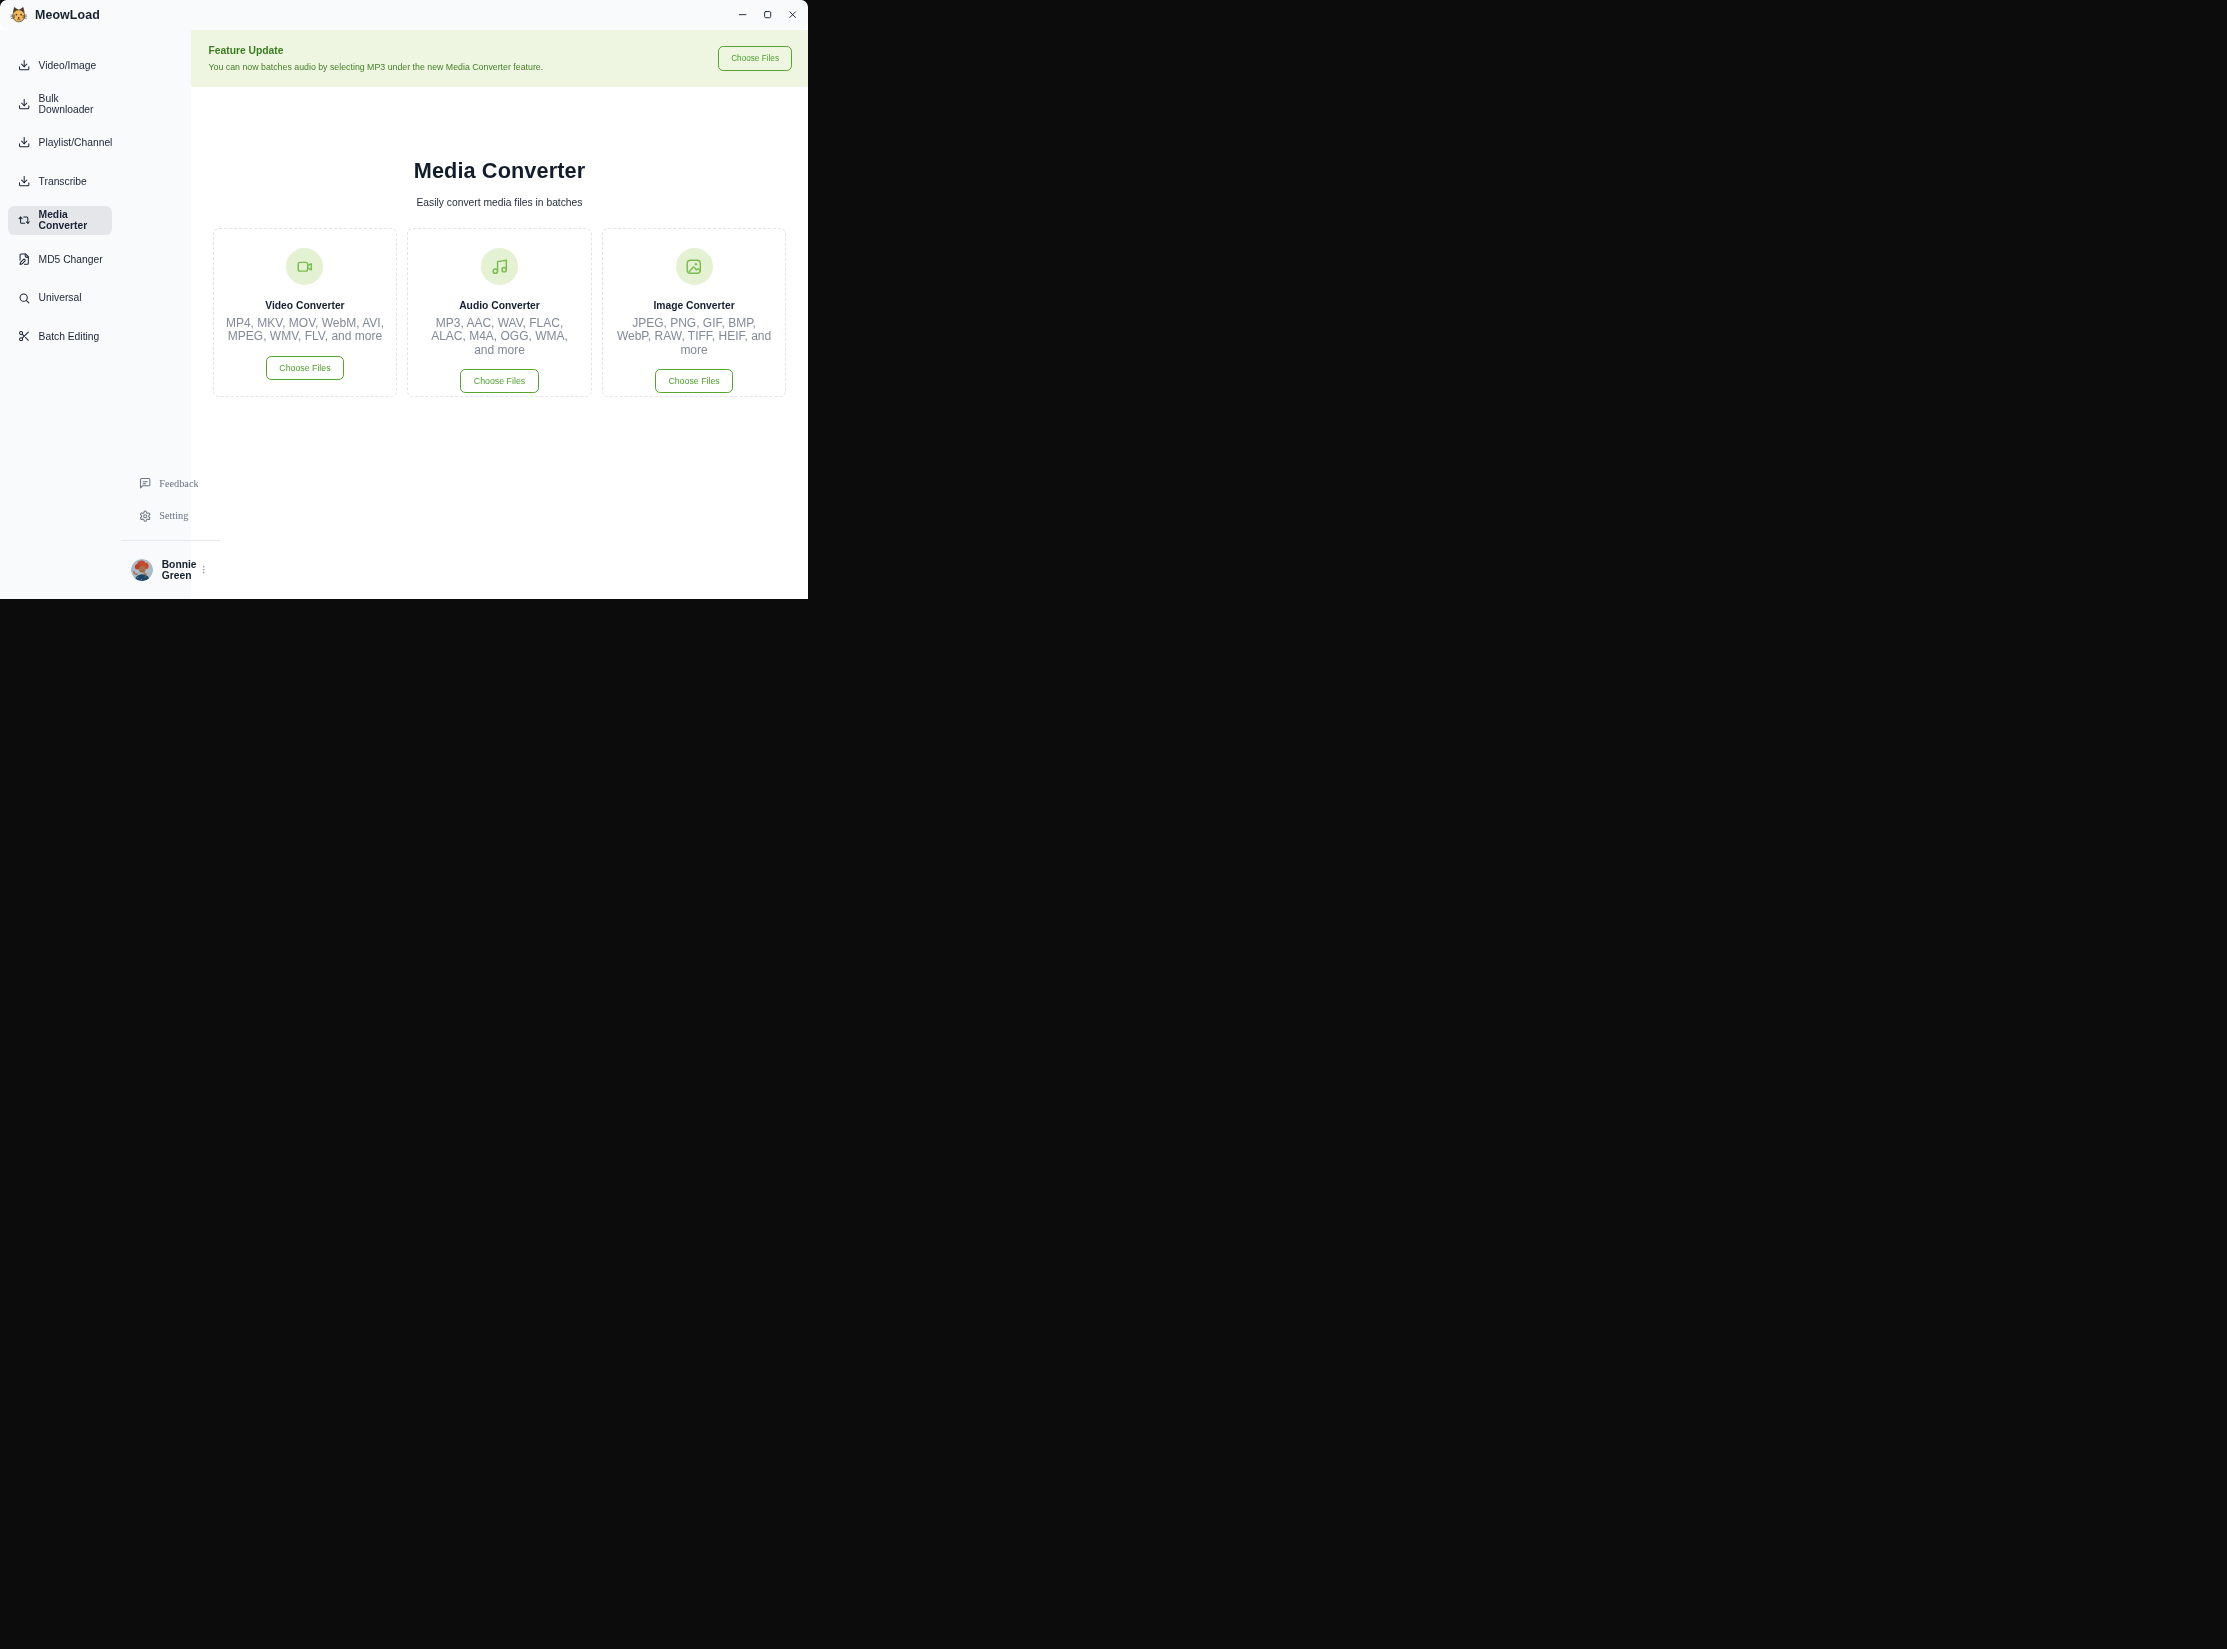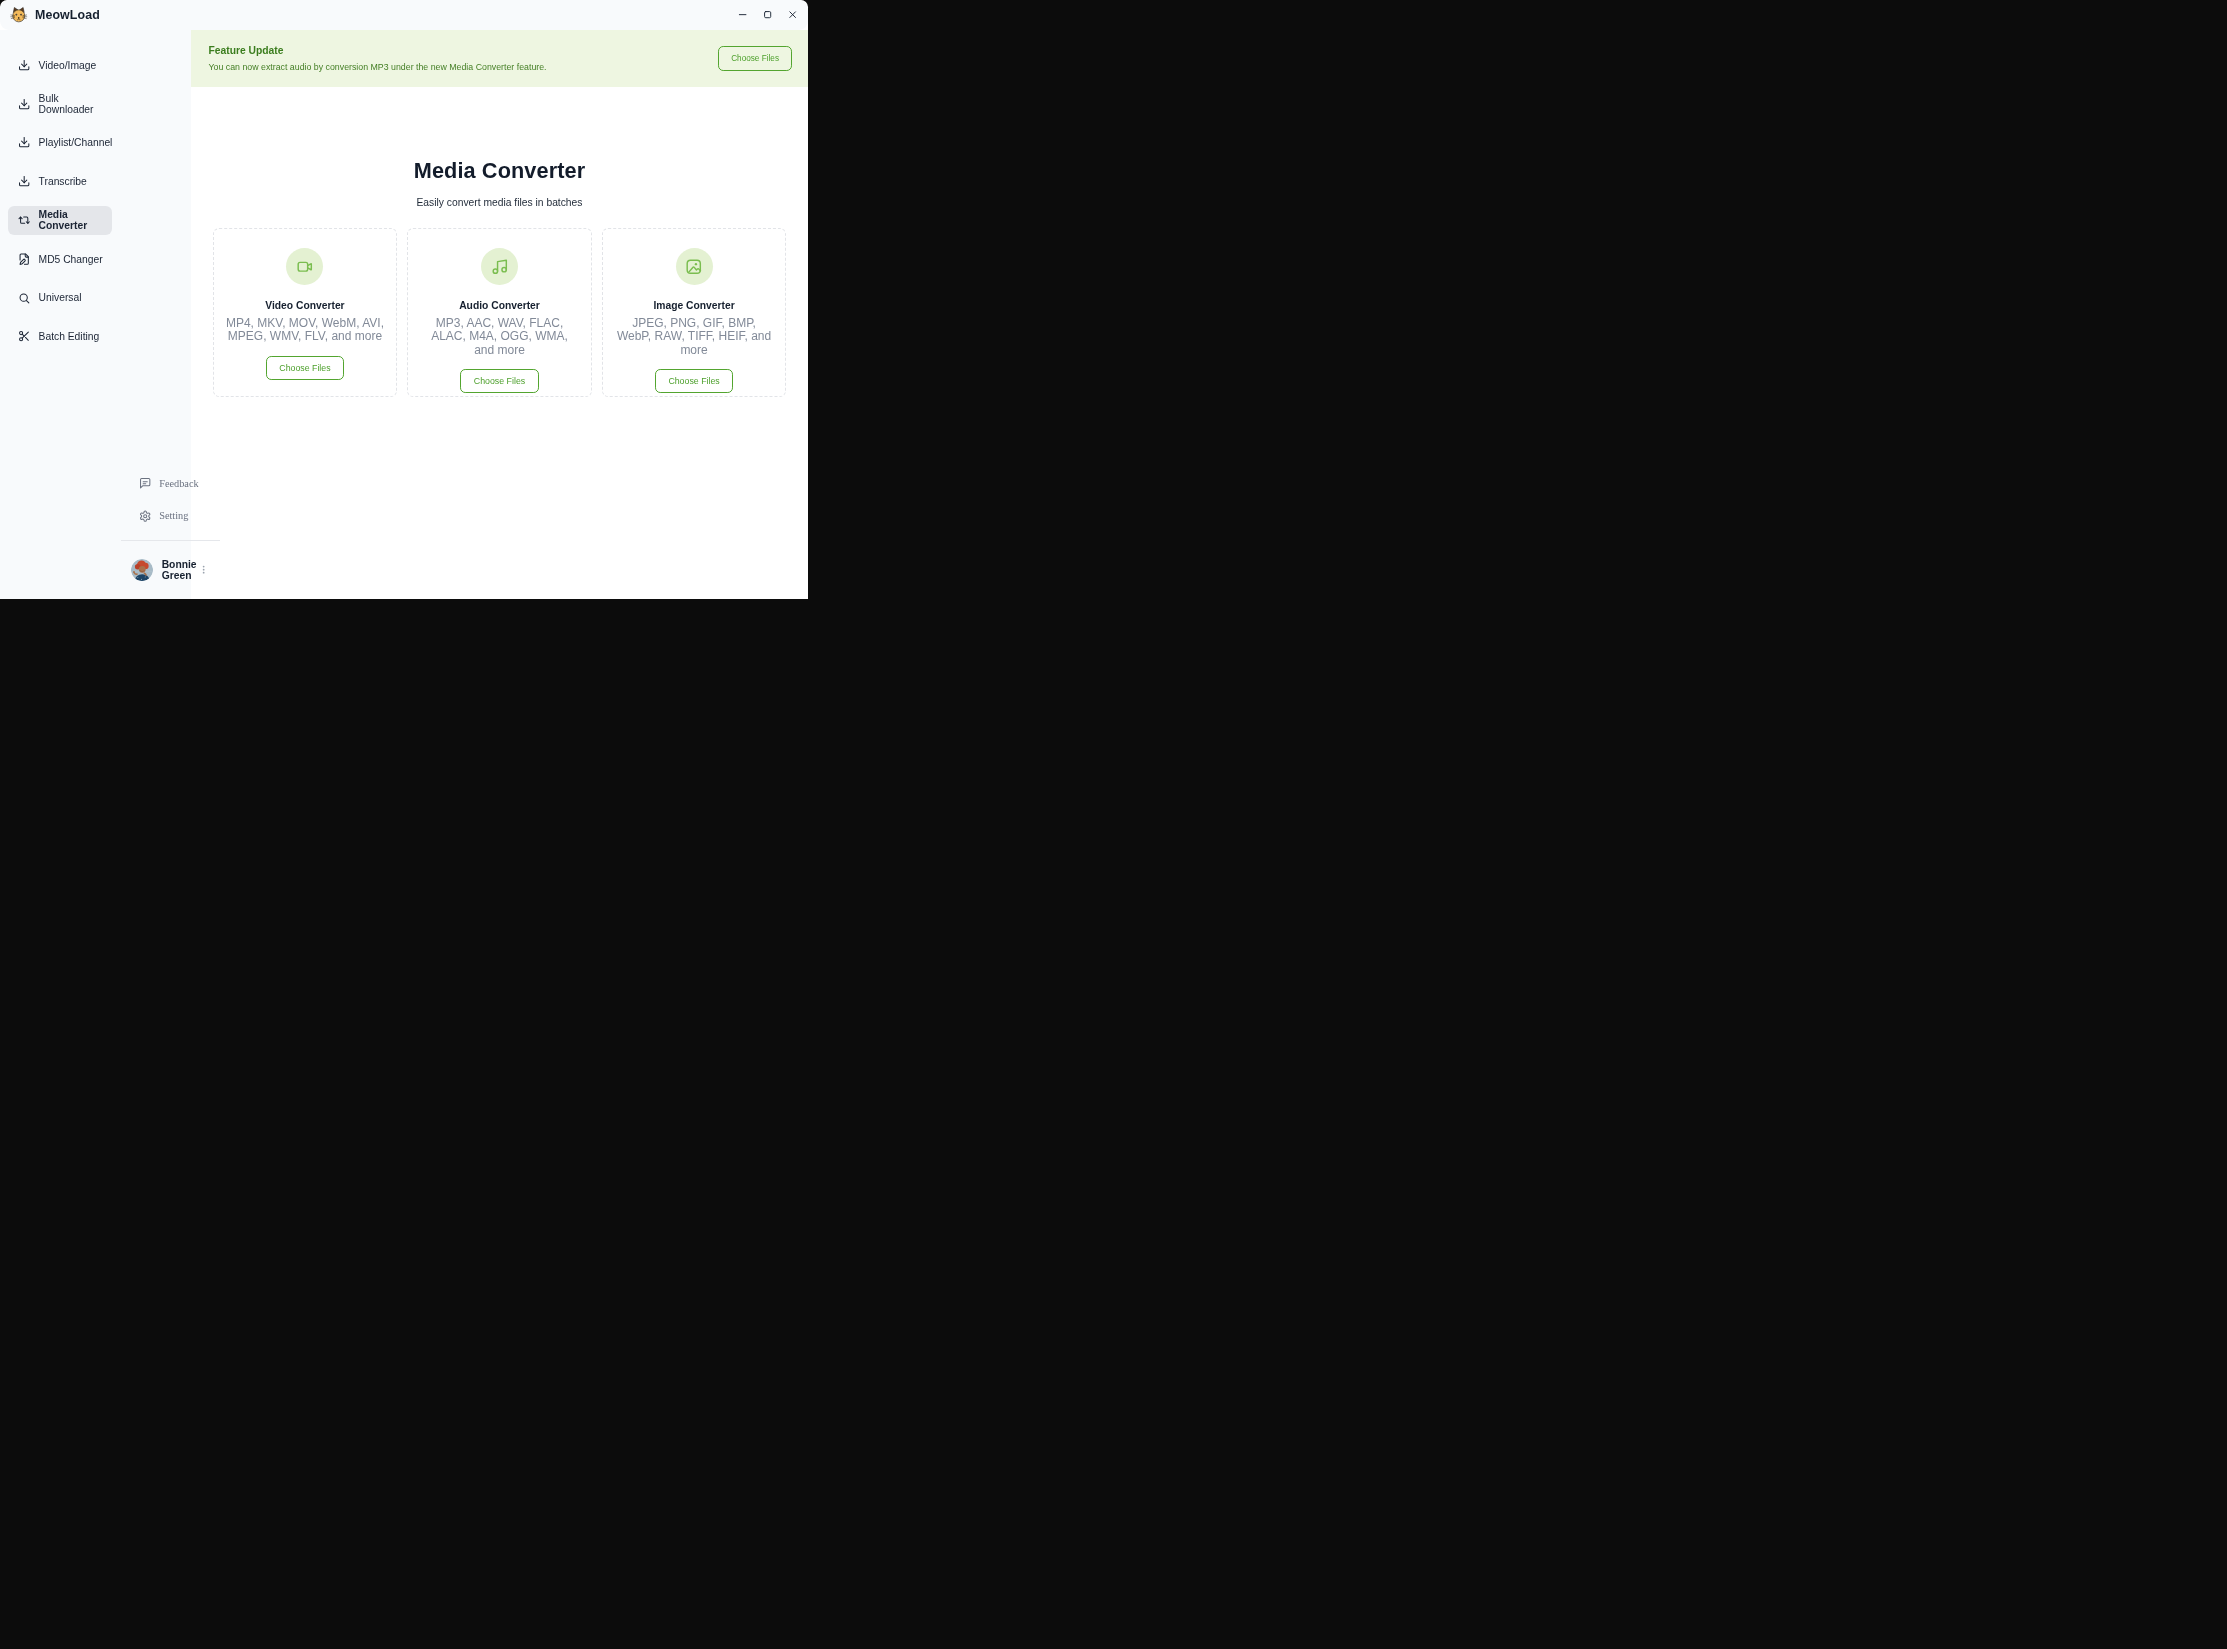--- a/index.html
+++ b/index.html
@@ -280,21 +280,21 @@
         </span>
       </div>
     </div>
   </div>
 
   <div class="main">
 
     <div class="banner">
       <div class="banner-text">
         <span class="banner-title">Feature Update</span>
-        <span class="banner-msg">You can now extract audio by conversion MP3 under the new Media Converter feature.</span>
+        <span class="banner-msg">You can now batches audio by selecting MP3 under the new Media Converter feature.</span>
       </div>
       <button class="banner-btn">Choose Files</button>
     </div>
 
     <div class="content">
       <h1 class="page-title">Media Converter</h1>
       <div class="page-subtitle">Easily convert media files in batches</div>
 
       <div class="cards">
 

